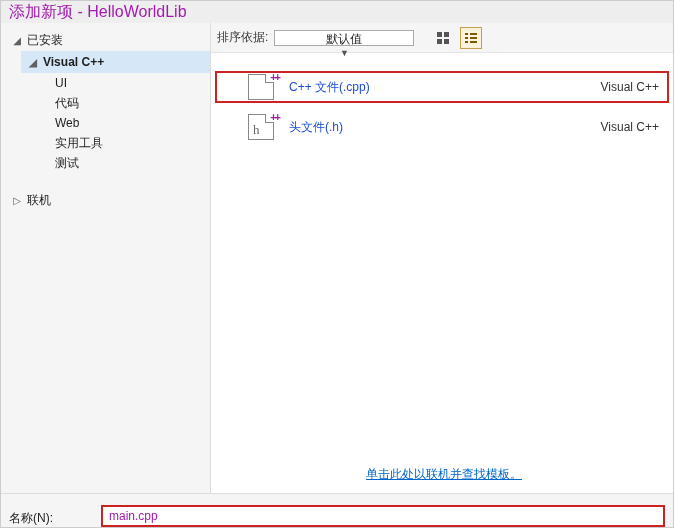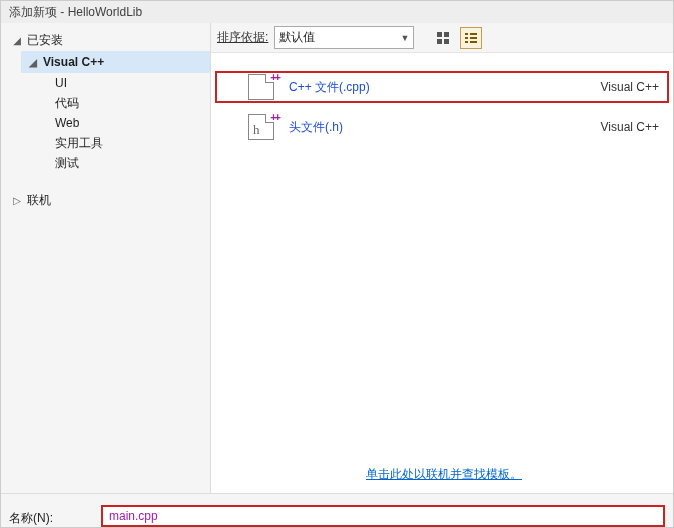--- a/index.html
+++ b/index.html
@@ -1,35 +1,35 @@
 <!DOCTYPE html>
 <html><head>
 <meta charset="utf-8">
 <style>
   * { box-sizing: border-box; }
   html, body { margin: 0; padding: 0; font-family: "Microsoft YaHei", "Segoe UI", sans-serif; font-size: 12px; color: #1e1e1e; background: #fff; }
   #app { width: 674px; height: 528px; background: #f5f5f5; position: relative; display: flex; flex-direction: column; border: 1px solid #ccc; }
-  .titlebar { height: 22px; line-height: 22px; padding: 0 8px; color: #404040; background: #eee; font-size: 12px; white-space: nowrap; overflow: hidden; }
+  .titlebar { height: 22px; line-height: 22px; padding: 0 8px; color: #a21caf; background: #eee; font-size: 16px; white-space: nowrap; overflow: hidden; }
   .body { flex: 1; display: flex; min-height: 0; }
   
   .sidebar { width: 210px; background: #f5f5f5; border-right: 1px solid #ddd; padding: 6px 0 0 4px; overflow: auto; }
   .tree-item { display: flex; align-items: center; height: 22px; padding: 0 6px; cursor: default; }
   .tree-item .tw { width: 12px; text-align: center; font-size: 10px; color: #606060; margin-right: 4px; }
   .tree-item .lbl { }
   .tree-group { font-weight: 400; }
   .tree-item.selected { background: #d6e8f7; font-weight: bold; }
   .tree-children { padding-left: 28px; }
   .tree-children .tree-item { height: 20px; }
   .tree-children .tree-item .lbl { }
   .spacer-sidebar { height: 16px; }
   
   .main { flex: 1; display: flex; flex-direction: column; background: #fff; min-width: 0; }
   .toolbar { display: flex; align-items: center; height: 30px; padding: 0 6px; background: #f5f5f5; border-bottom: 1px solid #e5e5e5; gap: 6px; }
-  .toolbar-label { color: #333; text-decoration: underline; }
-  .sort-select { display: flex; align-items: center; background: #fff; border: 1px solid #aaa; height: 23px; width: 140px; padding: 0 4px; justify-content: space-between; font-size: 12px; }
+  .toolbar-label { color: #333; }
+  .sort-select { display: flex; align-items: center; background: #fff; border: 1px solid #aaa; height: 16px; width: 140px; padding: 0 4px; justify-content: space-between; font-size: 12px; flex-direction: column; }
   .sort-select .dd { font-size: 9px; color: #555; }
   .view-btn { width: 22px; height: 22px; border: 1px solid transparent; display: flex; align-items: center; justify-content: center; background: #f5f5f5; }
   .view-btn.active { border-color: #c0a050; background: #fdf3dc; }
   .view-btn svg { display: block; }
   .list { flex: 1; padding: 14px 0 0 0; overflow: auto; position: relative; }
   .item-row { display: flex; align-items: center; height: 40px; padding-left: 36px; padding-right: 14px; cursor: default; }
   .item-row.selected { outline: 2px solid #c22; outline-offset: -6px; }
   .item-row .icon { width: 28px; height: 28px; display: flex; align-items: center; justify-content: center; margin-right: 14px; }
   .item-row .label { flex: 1; color: #1d4ed8; }
   .item-row .catlabel { color: #333; }

